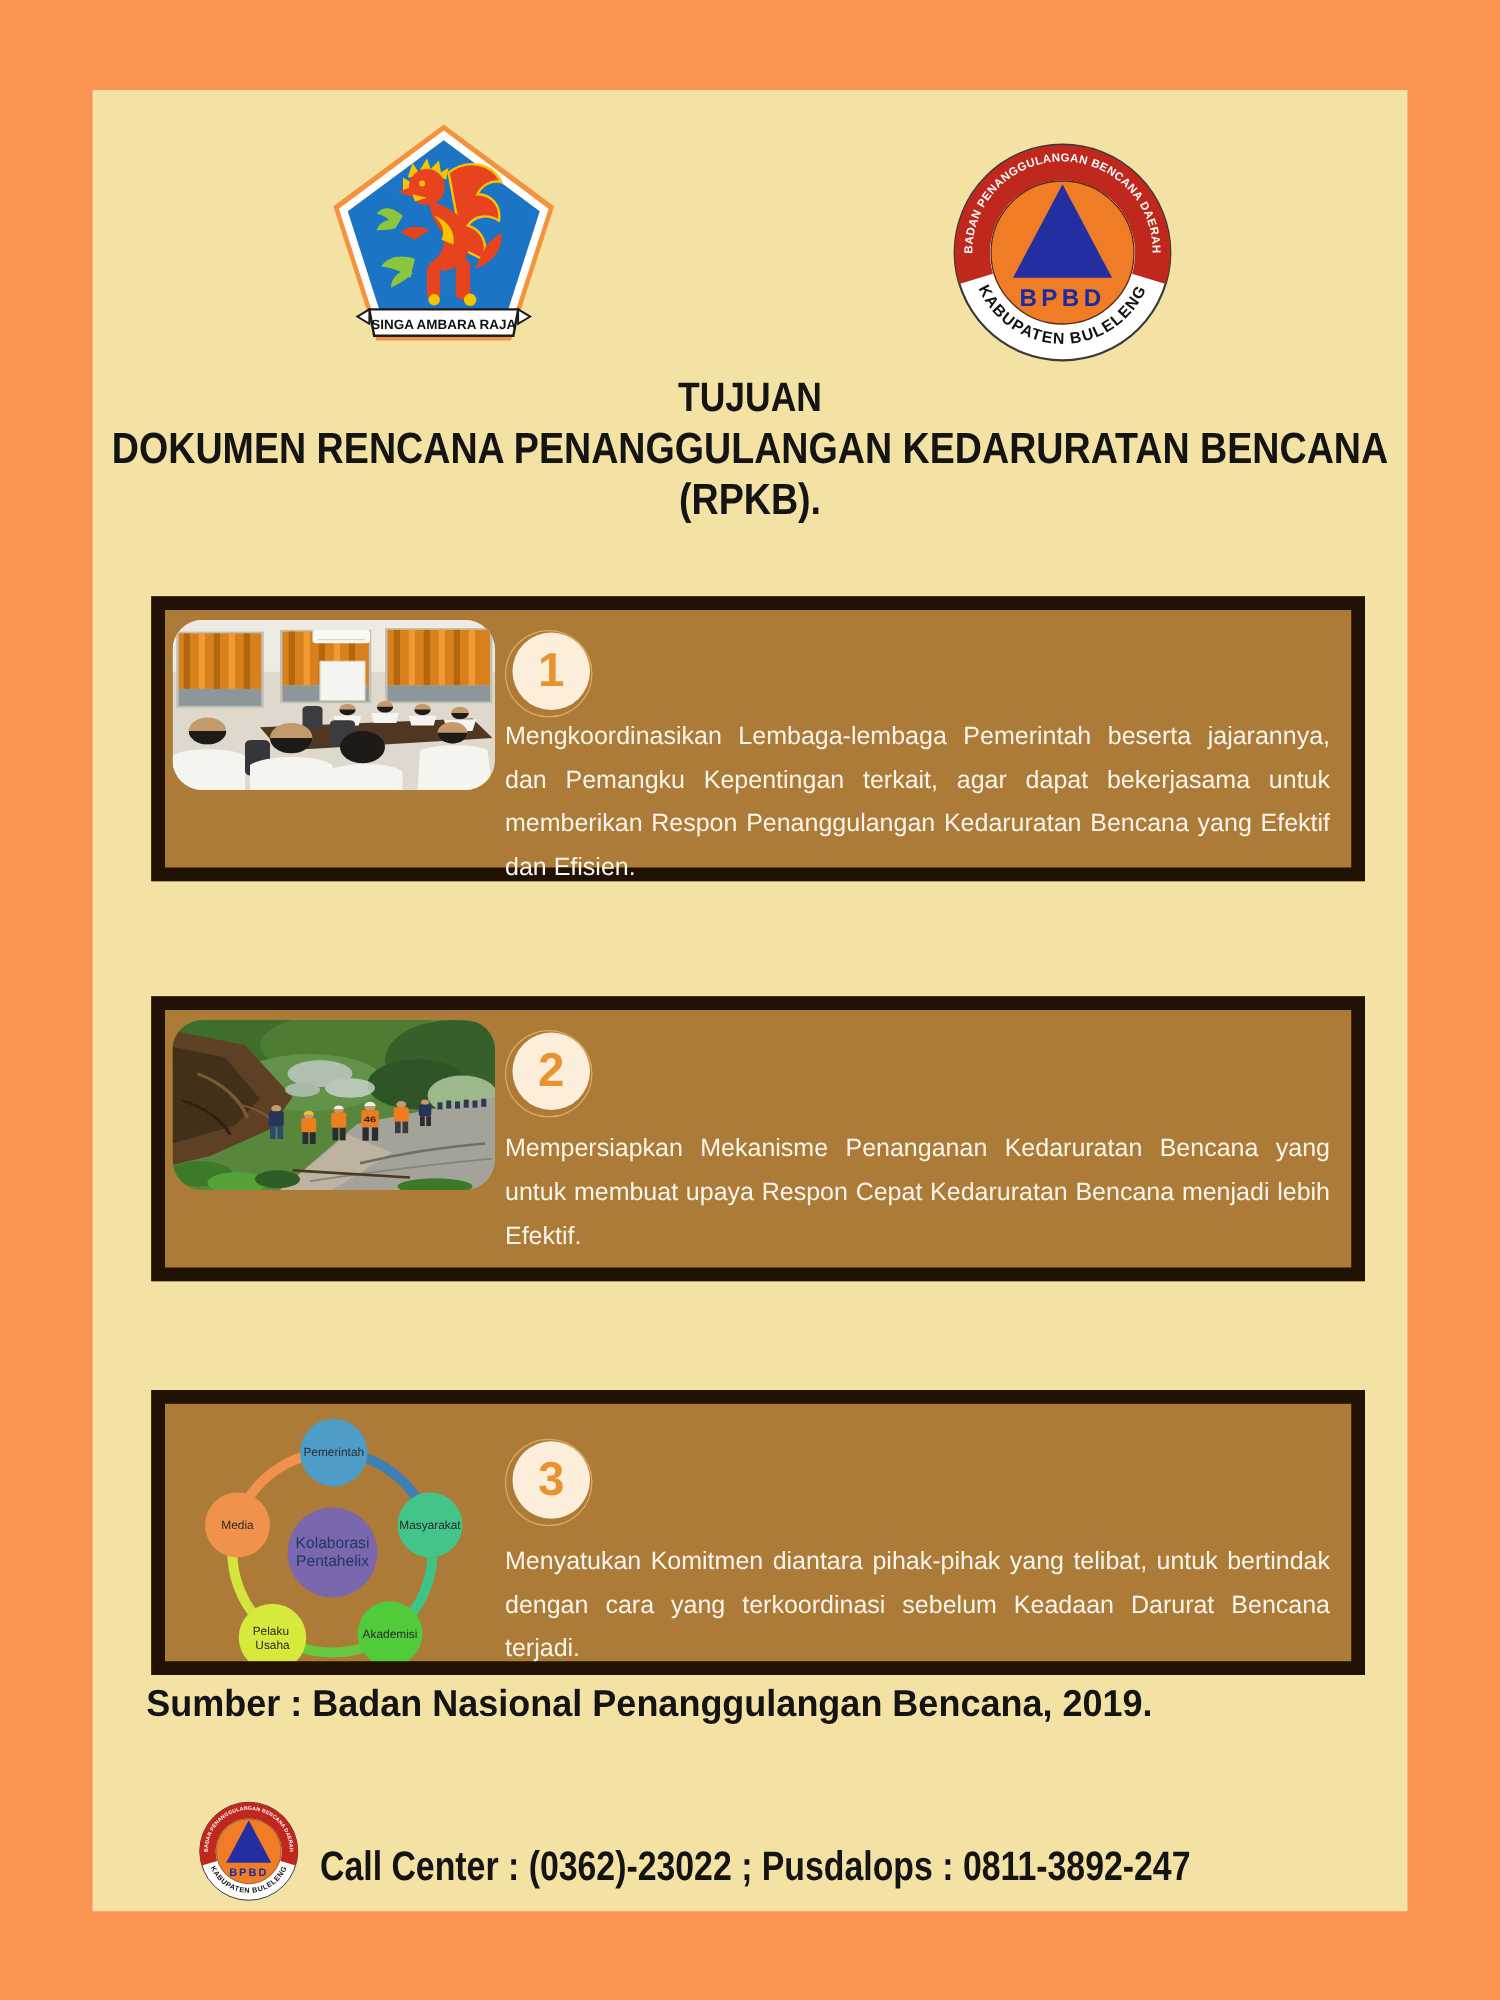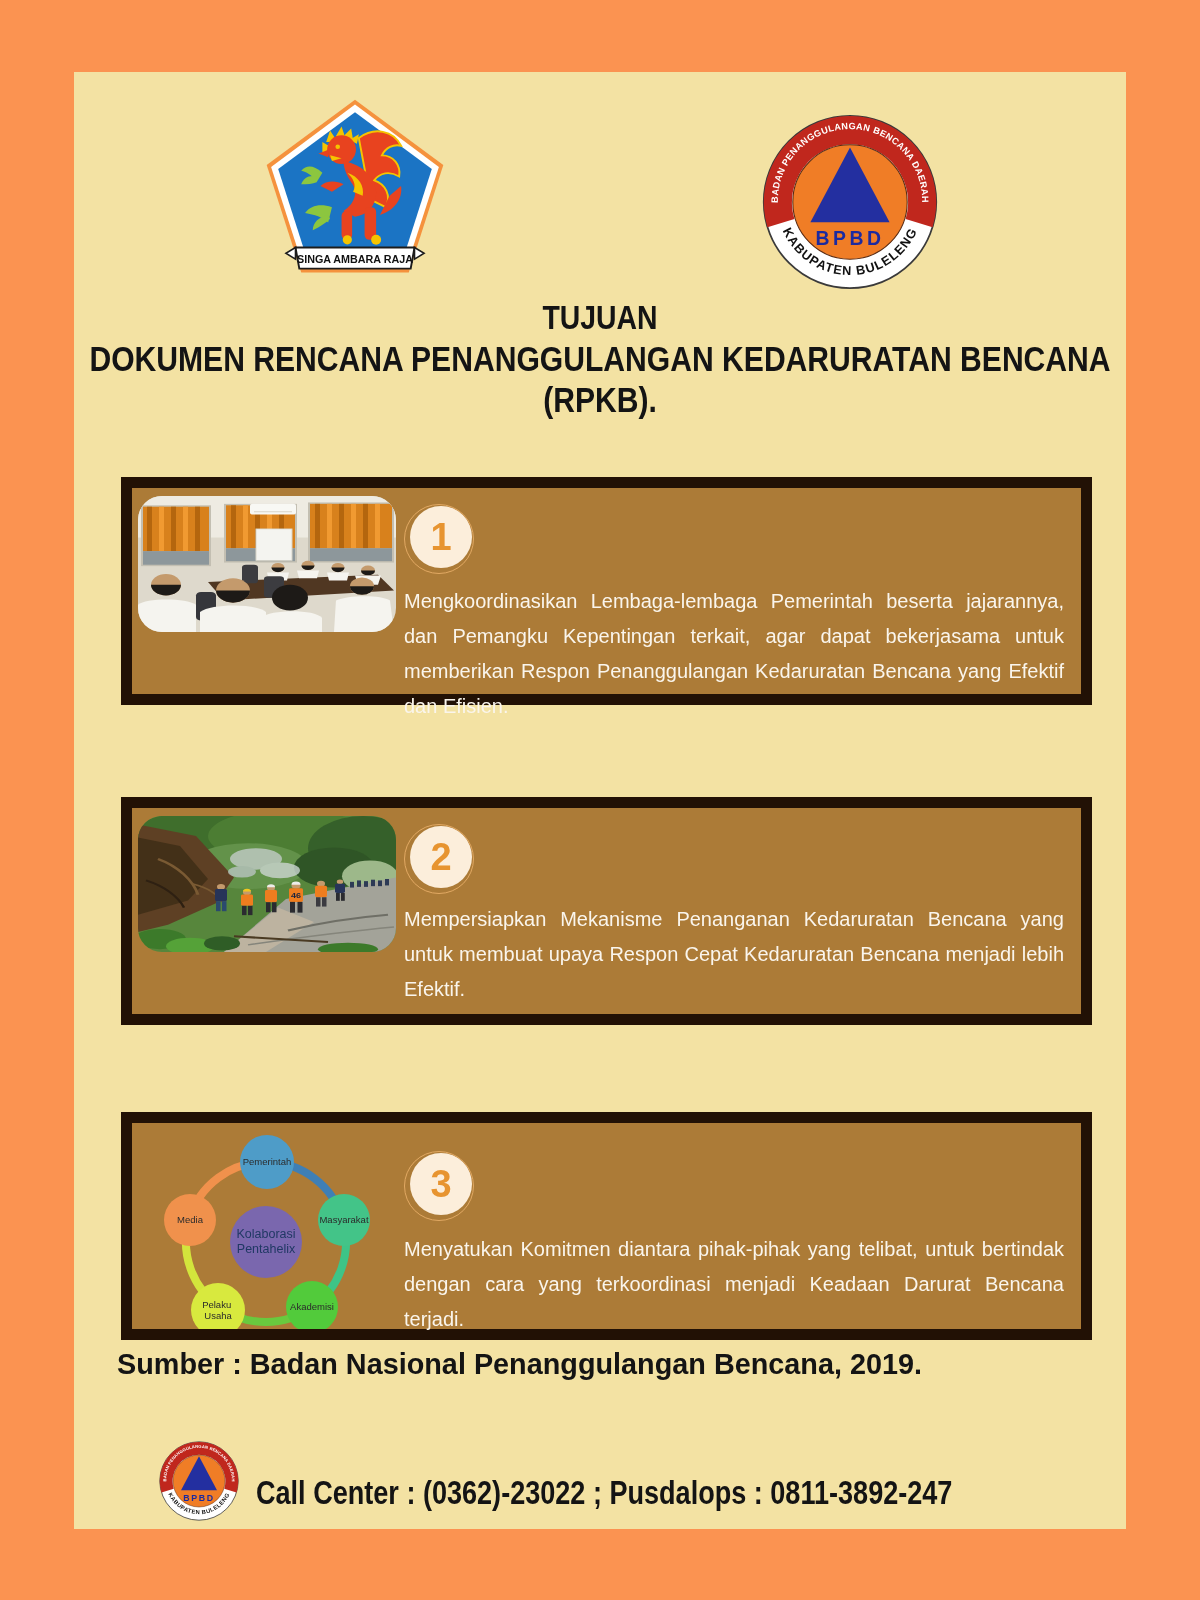--- a/index.html
+++ b/index.html
@@ -182,21 +182,21 @@
           <path d="M120,190 L122,170 C134,158 176,158 184,170 L184,190 Z" fill="#F5F4EF"></path>
           <circle cx="224" cy="126" r="12" fill="#C49A6C"></circle>
           <path d="M212,126 a12,12 0 0 1 24,0 z" fill="#1D1A17" transform="rotate(180 224 126)"></path>
           <path d="M196,190 L198,146 C210,138 244,138 252,146 L256,190 Z" fill="#F5F4EF"></path>
         </g>
       </svg>
     </div>
     <div class="badge" style="top:18px">
       <span>1</span>
     </div>
-    <p class="card-text" style="top:96px">Mengkoordinasikan Lembaga-lembaga Pemerintah beserta jajarannya, dan Pemangku Kepentingan terkait, agar dapat bekerjasama untuk memberikan Respon Penanggulangan Kedaruratan Bencana yang Efektif dan Efisien.</p>
+    <p class="card-text" style="top:84px">Mengkoordinasikan Lembaga-lembaga Pemerintah beserta jajarannya, dan Pemangku Kepentingan terkait, agar dapat bekerjasama untuk memberikan Respon Penanggulangan Kedaruratan Bencana yang Efektif dan Efisien.</p>
   </div>
 
   <div class="card" style="top:797px">
     <div class="card-photo">
       <svg viewBox="0 0 258 190" preserveAspectRatio="none">
         <rect x="0" y="0" width="258" height="190" fill="#57863C"></rect>
         <g>
           <ellipse cx="60" cy="35" rx="70" ry="42" fill="#3F6E2C"></ellipse>
           <ellipse cx="150" cy="28" rx="80" ry="38" fill="#4C7D33"></ellipse>
           <ellipse cx="225" cy="45" rx="55" ry="45" fill="#35602A"></ellipse>
@@ -316,21 +316,21 @@
           <tspan x="86" dy="11">Usaha</tspan>
         </text>
 
         <circle cx="58" cy="97" r="26" fill="#F0914C"></circle>
         <text x="58" y="100" text-anchor="middle" font-size="9.5" fill="#2B2B2B">Media</text>
       </svg>
     </div>
     <div class="badge" style="top:30px">
       <span>3</span>
     </div>
-    <p class="card-text" style="top:109px">Menyatukan Komitmen diantara pihak-pihak yang telibat, untuk bertindak dengan cara yang terkoordinasi menjadi Keadaan Darurat Bencana terjadi.</p>
+    <p class="card-text" style="top:109px">Menyatukan Komitmen diantara pihak-pihak yang telibat, untuk bertindak dengan cara yang terkoordinasi sebelum Keadaan Darurat Bencana terjadi.</p>
   </div>
 
   <div class="source">Sumber : Badan Nasional Penanggulangan Bencana, 2019.</div>
 
   <svg class="bpbd-footer" viewBox="0 0 100 100">
     <circle cx="50" cy="50" r="49" fill="#FFFFFF" stroke="#3a3a3a" stroke-width="1"></circle>
     <path d="M96.9,64.3 A49,49 0 1 0 3.1,64.3 L18.4,59.7 A33,33 0 1 1 81.6,59.7 Z" fill="#C0271D"></path>
     <circle cx="50" cy="50" r="32.5" fill="#F07D26" stroke="#5a2a10" stroke-width="0.6"></circle>
     <polygon points="50,19 27.5,61.5 72.5,61.5" fill="#232FA0"></polygon>
     <defs>

